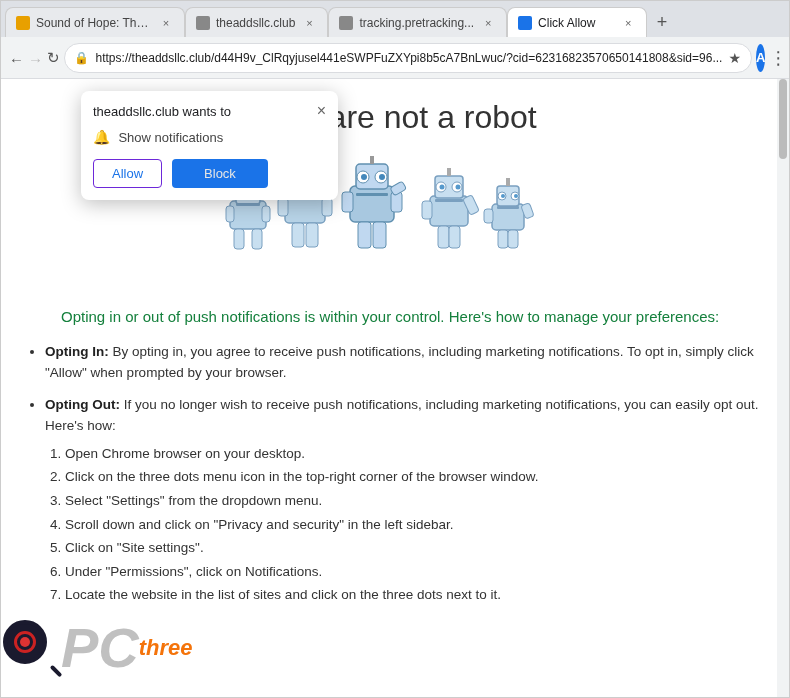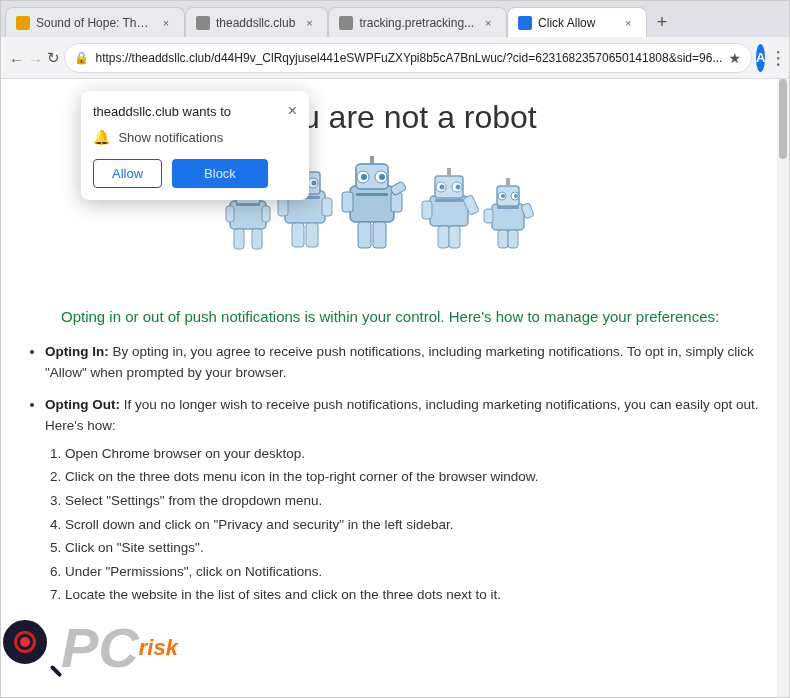--- a/index.html
+++ b/index.html
@@ -190,21 +190,21 @@
       height: 80px;
       background: #bbb;
       border-radius: 4px;
     }
 
     
     .notification-popup {
       position: absolute;
       top: 12px;
       left: 80px;
-      width: 228px;
+      width: 257px;
       background: white;
       border-radius: 8px;
       box-shadow: 0 4px 20px rgba(0,0,0,0.25);
       padding: 12px;
       z-index: 100;
     }
     .popup-header {
       display: flex;
       align-items: center;
       justify-content: space-between;
@@ -487,21 +487,21 @@
           <div style="width:44px;height:44px;border-radius:50%;background:#1a1a2e;border:4px solid #1a1a2e;position:absolute;top:2px;left:2px;display:flex;align-items:center;justify-content:center;">
             <div style="width:22px;height:22px;border-radius:50%;border:3px solid #cc2222;position:relative;display:flex;align-items:center;justify-content:center;">
               <div style="width:10px;height:10px;background:#dd3333;border-radius:50%;"></div>
             </div>
           </div>
           <div style="position:absolute;bottom:0;right:0;width:14px;height:4px;background:#1a1a2e;transform:rotate(45deg);transform-origin:right;border-radius:2px;"></div>
         </div>
         <div style="display:flex;align-items:center;gap:0;">
           <span style="font-size:56px;font-weight:900;color:#c0c0c0;font-style:italic;line-height:1;">PC</span>
           <div style="display:flex;flex-direction:column;justify-content:flex-end;">
-            <span style="font-size:22px;font-weight:900;color:#f4730a;font-style:italic;line-height:1;">risk</span>
+            <span style="font-size:22px;font-weight:900;color:#f4730a;font-style:italic;line-height:1;">three</span>
           </div>
         </div>
       </div>
     </div>
 
     <div class="scrollbar">
       <div class="scrollbar-thumb"></div>
     </div>
 
   </div>

